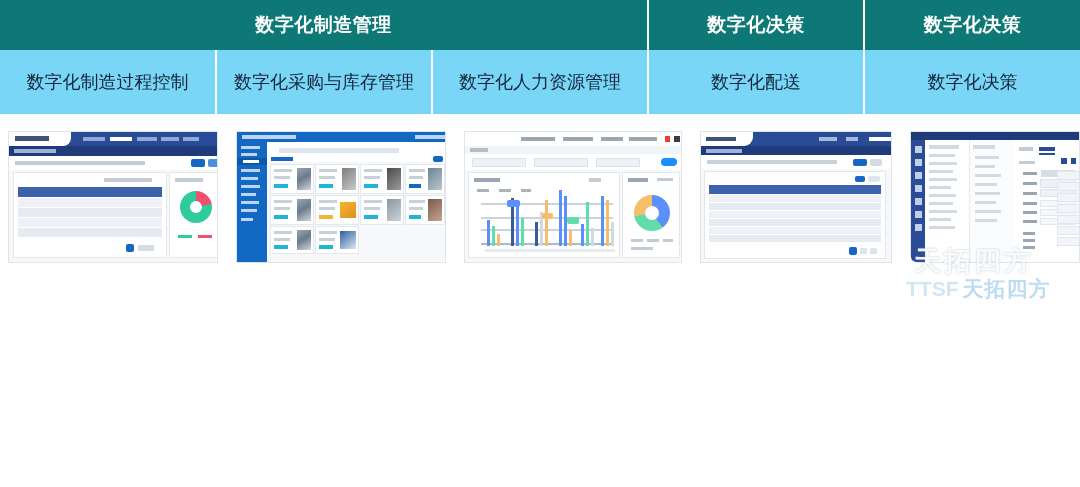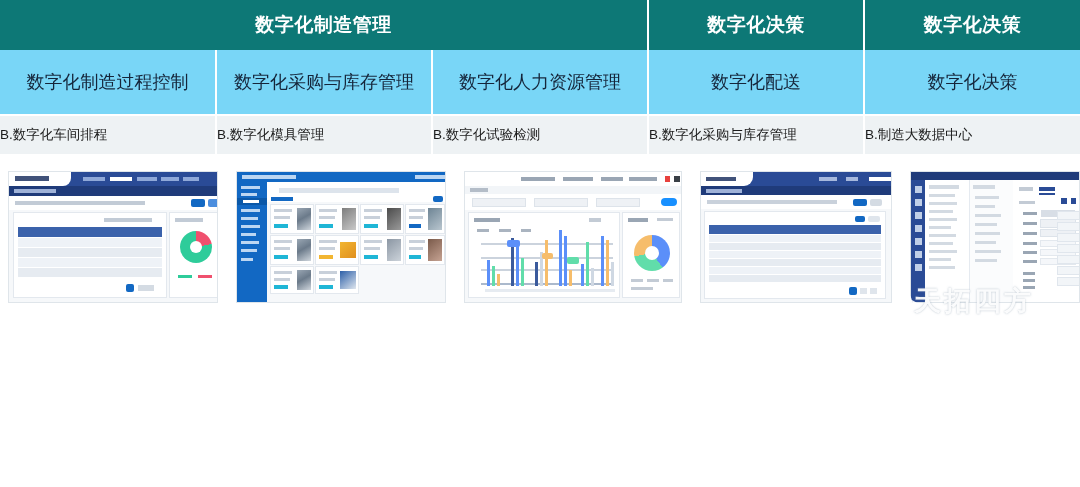--- a/index.html
+++ b/index.html
@@ -200,27 +200,20 @@
 
     <tr>
       <td class="sub-head">数字化制造过程控制</td>
       <td class="sub-head">数字化采购与库存管理</td>
       <td class="sub-head">数字化人力资源管理</td>
       <td class="sub-head">数字化配送</td>
       <td class="sub-head last">数字化决策</td>
     </tr>
 
 
-    <tr class="row-b">
-      <td class="cell">B.数字化车间排程</td>
-      <td class="cell">B.数字化模具管理</td>
-      <td class="cell">B.数字化试验检测</td>
-      <td class="cell">B.数字化采购与库存管理</td>
-      <td class="cell last">B.制造大数据中心</td>
-    </tr>
 
 
   </tbody>
 </table>
 
 <div class="shots">
 
   <div class="shot-cell" style="width:226px">
     <div class="shot">
       <div class="bar navy" style="left:0;top:0;width:100%;height:14px"></div>
@@ -504,16 +497,19 @@
       <div class="bar" style="left:147px;top:73px;width:24px;height:7px;background:#f2f5f8;box-shadow:0 0 0 1px #e0e6ed"></div>
       <div class="bar" style="left:147px;top:84px;width:24px;height:7px;background:#f2f5f8;box-shadow:0 0 0 1px #e0e6ed"></div>
       <div class="bar" style="left:147px;top:95px;width:24px;height:7px;background:#f2f5f8;box-shadow:0 0 0 1px #e0e6ed"></div>
       <div class="bar" style="left:147px;top:106px;width:24px;height:7px;background:#f2f5f8;box-shadow:0 0 0 1px #e0e6ed"></div>
     </div>
 
     <div class="watermark">
       <div class="wm-chat"></div>
 
       <div class="wm-top">天拓四方</div>
+      <div class="wm-bot">
+        <span class="ttsf">TTSF</span><span>天拓四方</span>
+      </div>
     </div>
   </div>
 
 </div>
 
 </body></html>

